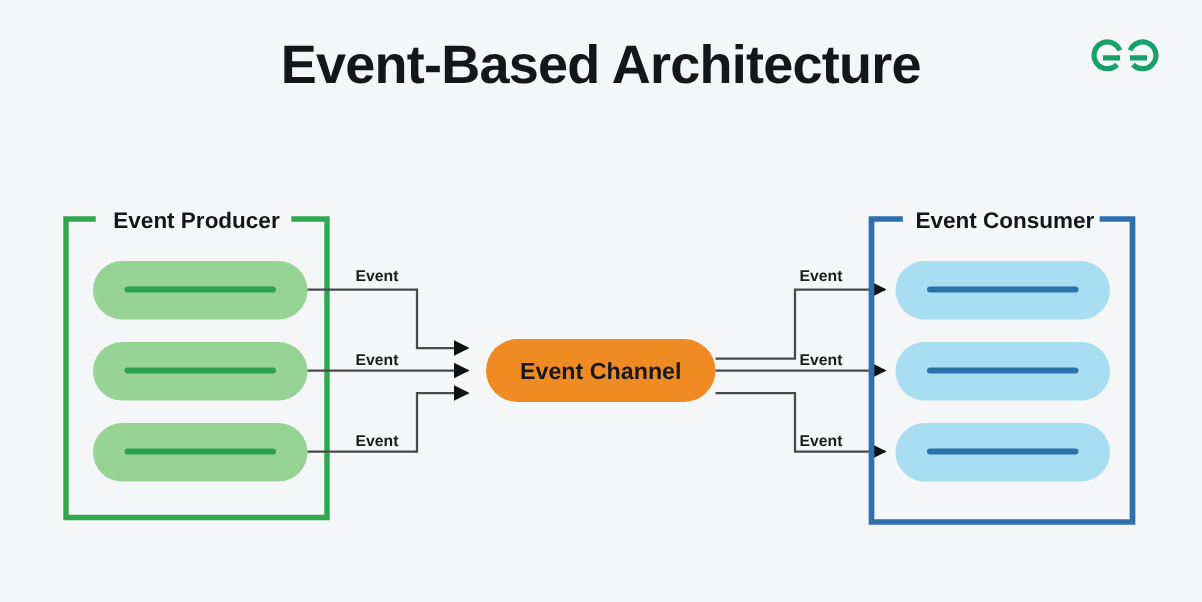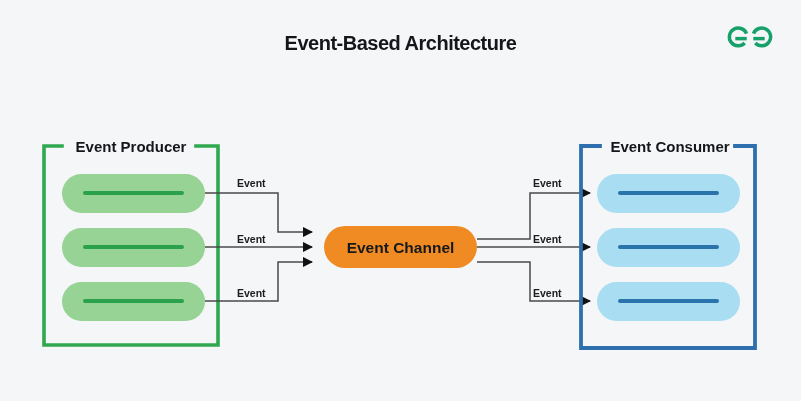--- a/index.html
+++ b/index.html
@@ -25,21 +25,21 @@
     position: absolute;
     top: 24px;
     left: 0;
     width: 801px;
     text-align: center;
     pointer-events: none;
   }
   .title-line {
     display: block;
     font-family: "Liberation Sans", sans-serif;
-    font-size: 20px;
+    font-size: 36px;
     font-weight: bold;
     color: #14161a;
     letter-spacing: -0.5px;
     line-height: 38px;
   }
   
   .logo {
     position: absolute;
     top: 22px;
     right: 22px;

